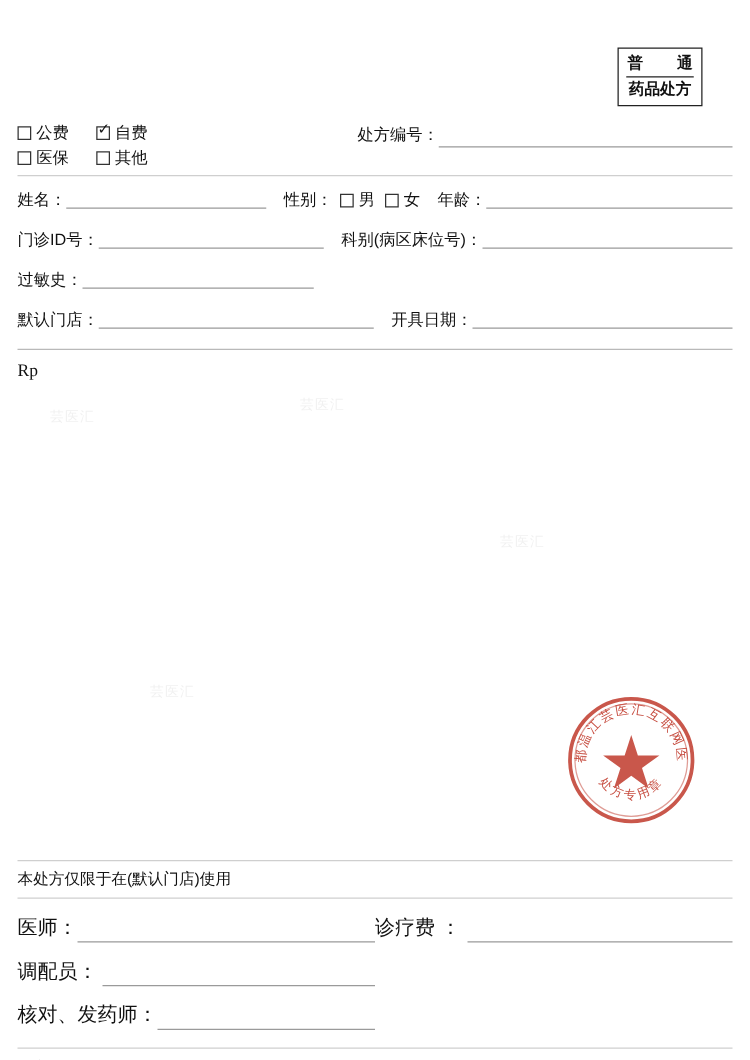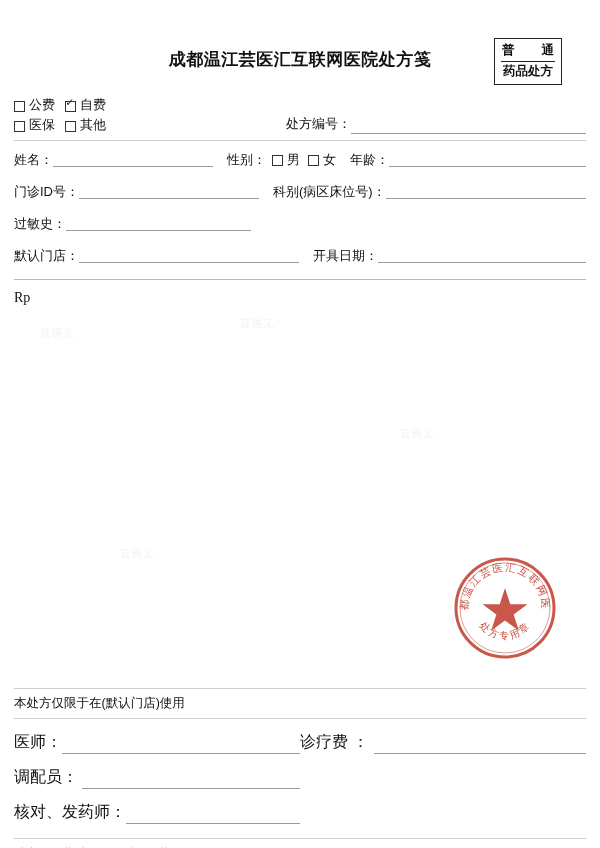--- a/index.html
+++ b/index.html
@@ -72,23 +72,22 @@
     height: 48px;
   }
   .pay-col {
     position: absolute;
     left: 0;
     top: 4px;
     line-height: 20px;
   }
   .pay-line {
     display: flex;
-    gap: 0;
+    gap: 12px;
     height: 20px;
-    font-family: Liberation Mono, monospace;
   }
   .cb {
     display: inline-block;
     width: 11px;
     height: 11px;
     border: 1px solid #333;
     margin-right: 4px;
     position: relative;
     box-sizing: border-box;
     vertical-align: middle;
@@ -104,21 +103,21 @@
     color: #111;
   }
   .pay-item {
     display: inline-flex;
     align-items: center;
     margin-right: 10px;
   }
   .rxno {
     position: absolute;
     right: 0;
-    bottom: 6px;
+    bottom: 22px;
     width: 300px;
     display: flex;
     align-items: flex-end;
   }
   .rxno-label {
     white-space: nowrap;
     padding-bottom: 1px;
   }
   .ul {
     flex: 1;
@@ -209,21 +208,20 @@
     font-size: 12.5px;
     padding-top: 7px;
   }
 </style>
 </head>
 <body>
 
 <div class="page">
 
   <div class="header">
-    <div class="doc-title">成都温江芸医汇互联网医院处方笺</div>
     <div class="rx-type-box">
       <div class="rx-type-top">
         <span>普</span>
         <span>通</span>
       </div>
       <div class="rx-type-bottom">药品处方</div>
     </div>
   </div>
 
   <div class="form">

